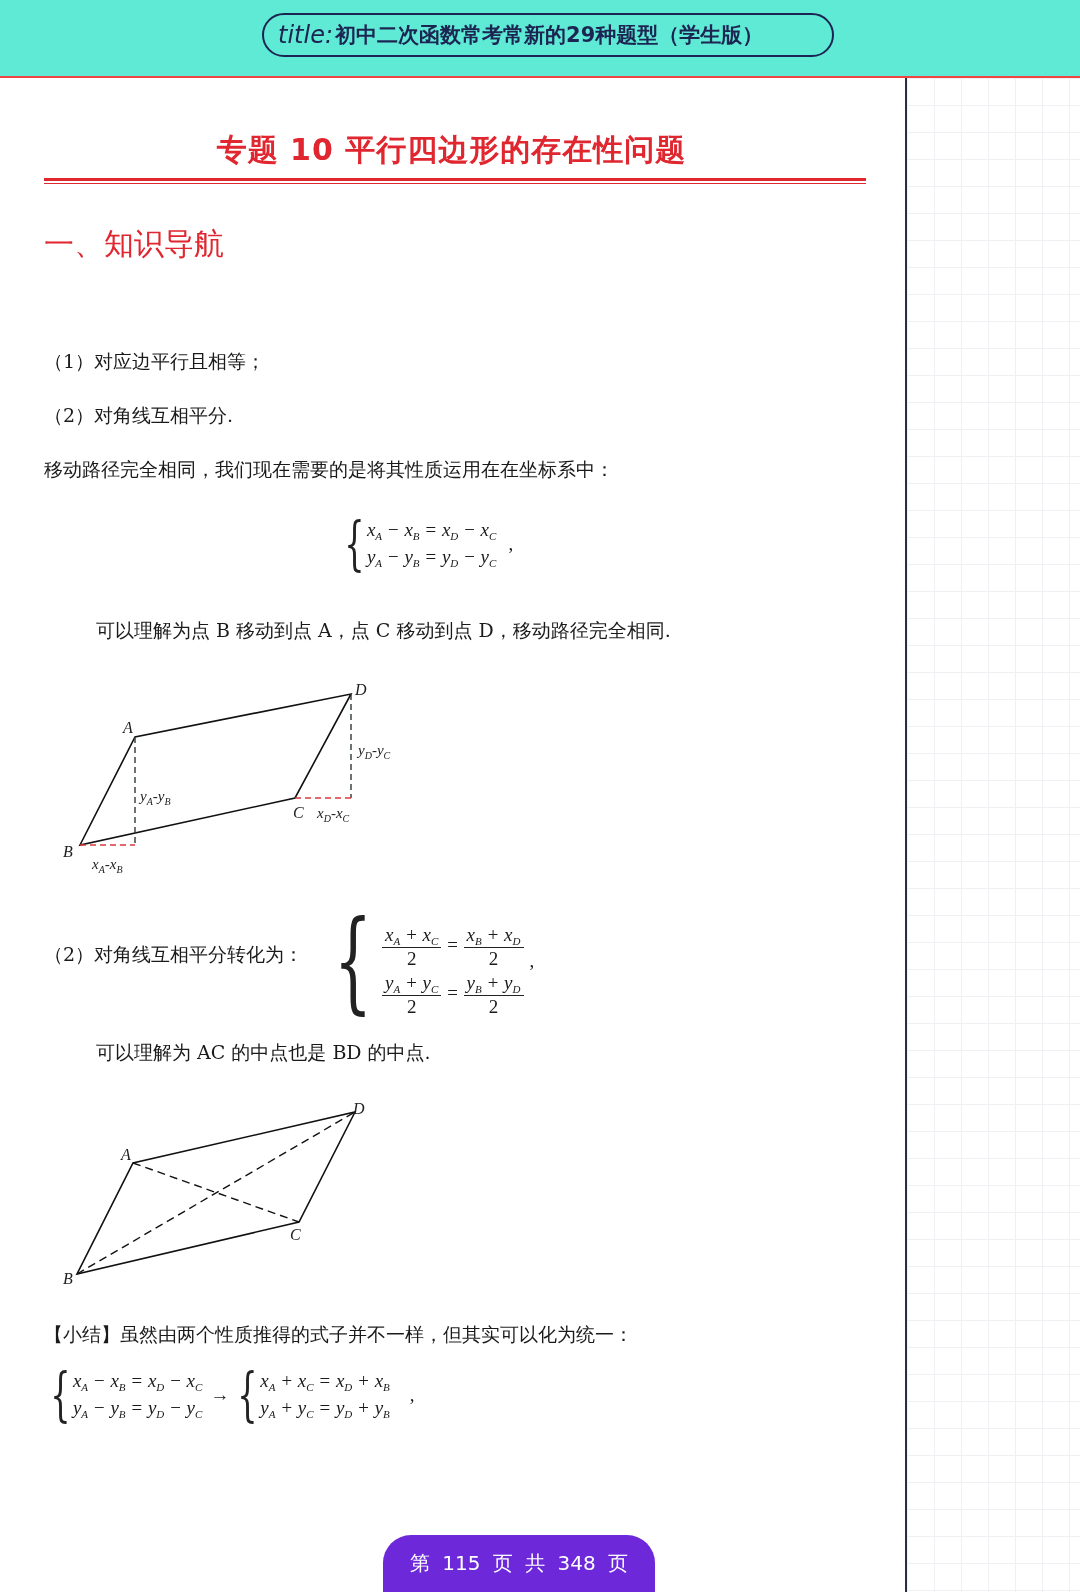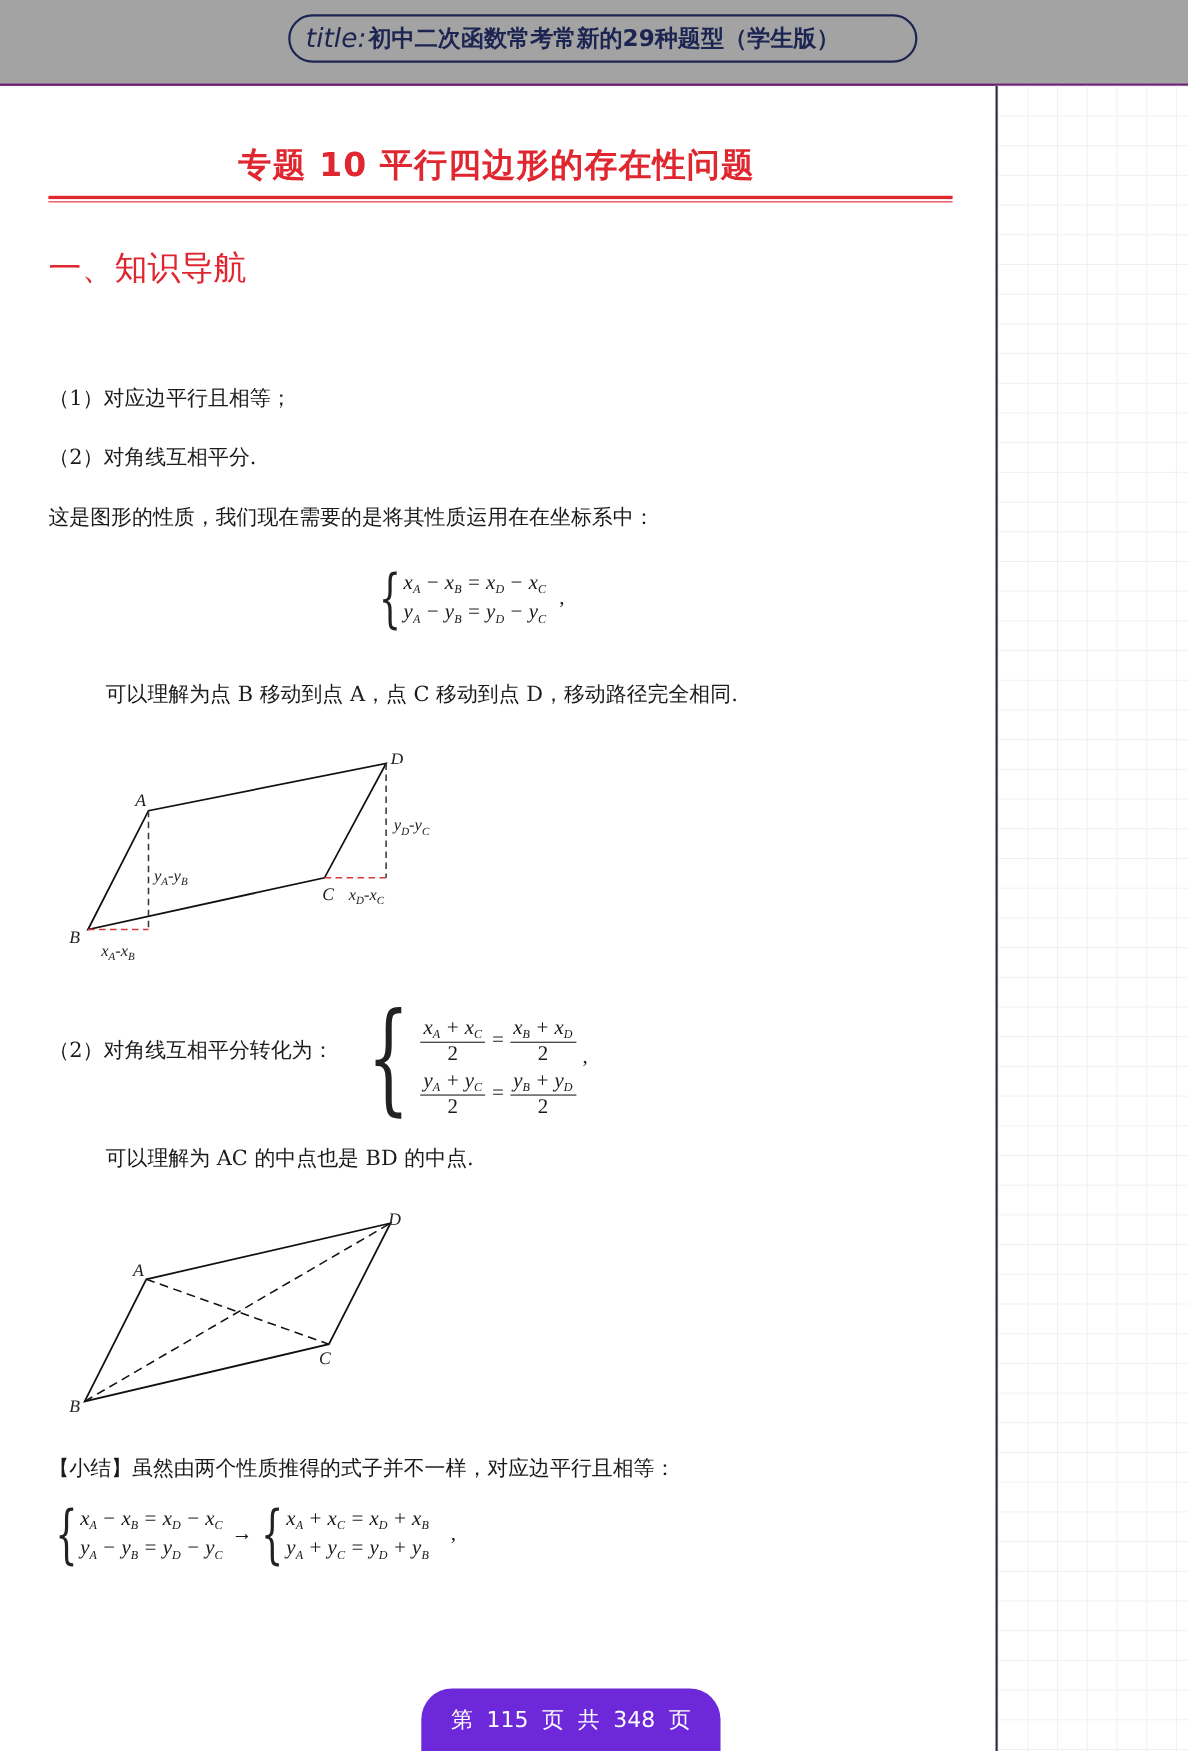--- a/index.html
+++ b/index.html
@@ -4,21 +4,21 @@
 <style>
   html, body { margin: 0; padding: 0; }
   body {
     width: 1080px; height: 1592px; position: relative; overflow: hidden;
     background: #ffffff;
     font-family: "DejaVu Serif", "Liberation Serif", serif;
     color: #1a1a1a;
   }
   .header-bar {
     position: absolute; left: 0; top: 0; width: 1080px; height: 76px;
-    background: #a3a3a3; border-bottom: 2px solid #701a75;
+    background: #5eead4; border-bottom: 2px solid #ef4444;
   }
   .title-pill {
     position: absolute; left: 262px; top: 13px; width: 572px; height: 44px;
     border: 2px solid #1c2452; border-radius: 22px; box-sizing: border-box;
     display: flex; align-items: center; padding-left: 14px;
     color: #1c2452; font-family: "DejaVu Sans", sans-serif; font-weight: bold; font-size: 21px;
   }
   .title-pill .prefix { font-style: italic; font-weight: normal; font-size: 24px; margin-right: 2px; }
   .right-panel {
     position: absolute; left: 905px; top: 78px; width: 175px; height: 1514px;
@@ -73,21 +73,21 @@
 
 <div class="right-panel"></div>
 
 <div class="page">
   <div class="doc-title">专题 10  平行四边形的存在性问题</div>
   <div class="title-rule"></div>
   <div class="section-heading">一、知识导航</div>
 
   <div class="p" style="left:44px; top:271px;">（1）对应边平行且相等；</div>
   <div class="p" style="left:44px; top:325px;">（2）对角线互相平分.</div>
-  <div class="p" style="left:44px; top:379px;">这是图形的性质，我们现在需要的是将其性质运用在在坐标系中：</div>
+  <div class="p" style="left:44px; top:379px;">移动路径完全相同，我们现在需要的是将其性质运用在在坐标系中：</div>
 
   <div class="brace-sys" style="left:336px; top:437px;">
     <span class="brace">{</span>
     <div class="rows">
       <div class="row">x<span class="sub">A</span> − x<span class="sub">B</span> = x<span class="sub">D</span> − x<span class="sub">C</span></div>
       <div class="row">y<span class="sub">A</span> − y<span class="sub">B</span> = y<span class="sub">D</span> − y<span class="sub">C</span></div>
     </div>
     <span class="row" style="margin-left:12px; font-style:normal;">,</span>
   </div>
   <div class="p" style="left:96px; top:540px;">可以理解为点 B 移动到点 A，点 C 移动到点 D，移动路径完全相同.</div>
@@ -146,21 +146,21 @@
     <line x1="78" y1="67" x2="244" y2="126" stroke="#111" stroke-width="1.4" stroke-dasharray="8,5"></line>
     <line x1="22" y1="178" x2="300" y2="16" stroke="#111" stroke-width="1.4" stroke-dasharray="8,5"></line>
     <g font-family="Liberation Serif, serif" font-style="italic" font-size="16" fill="#222">
       <text x="66" y="64">A</text>
       <text x="8" y="188">B</text>
       <text x="235" y="144">C</text>
       <text x="298" y="18">D</text>
     </g>
   </svg>
 
-  <div class="p" style="left:44px; top:1244px;">【小结】虽然由两个性质推得的式子并不一样，对应边平行且相等：</div>
+  <div class="p" style="left:44px; top:1244px;">【小结】虽然由两个性质推得的式子并不一样，但其实可以化为统一：</div>
   <div class="brace-sys" style="left:42px; top:1288px;">
     <span class="brace">{</span>
     <div class="rows">
       <div class="row">x<span class="sub">A</span> − x<span class="sub">B</span> = x<span class="sub">D</span> − x<span class="sub">C</span></div>
       <div class="row">y<span class="sub">A</span> − y<span class="sub">B</span> = y<span class="sub">D</span> − y<span class="sub">C</span></div>
     </div>
     <span class="row" style="font-style:normal; margin:0 0 0 8px;">→</span>
     <span class="brace">{</span>
     <div class="rows">
       <div class="row">x<span class="sub">A</span> + x<span class="sub">C</span> = x<span class="sub">D</span> + x<span class="sub">B</span></div>

